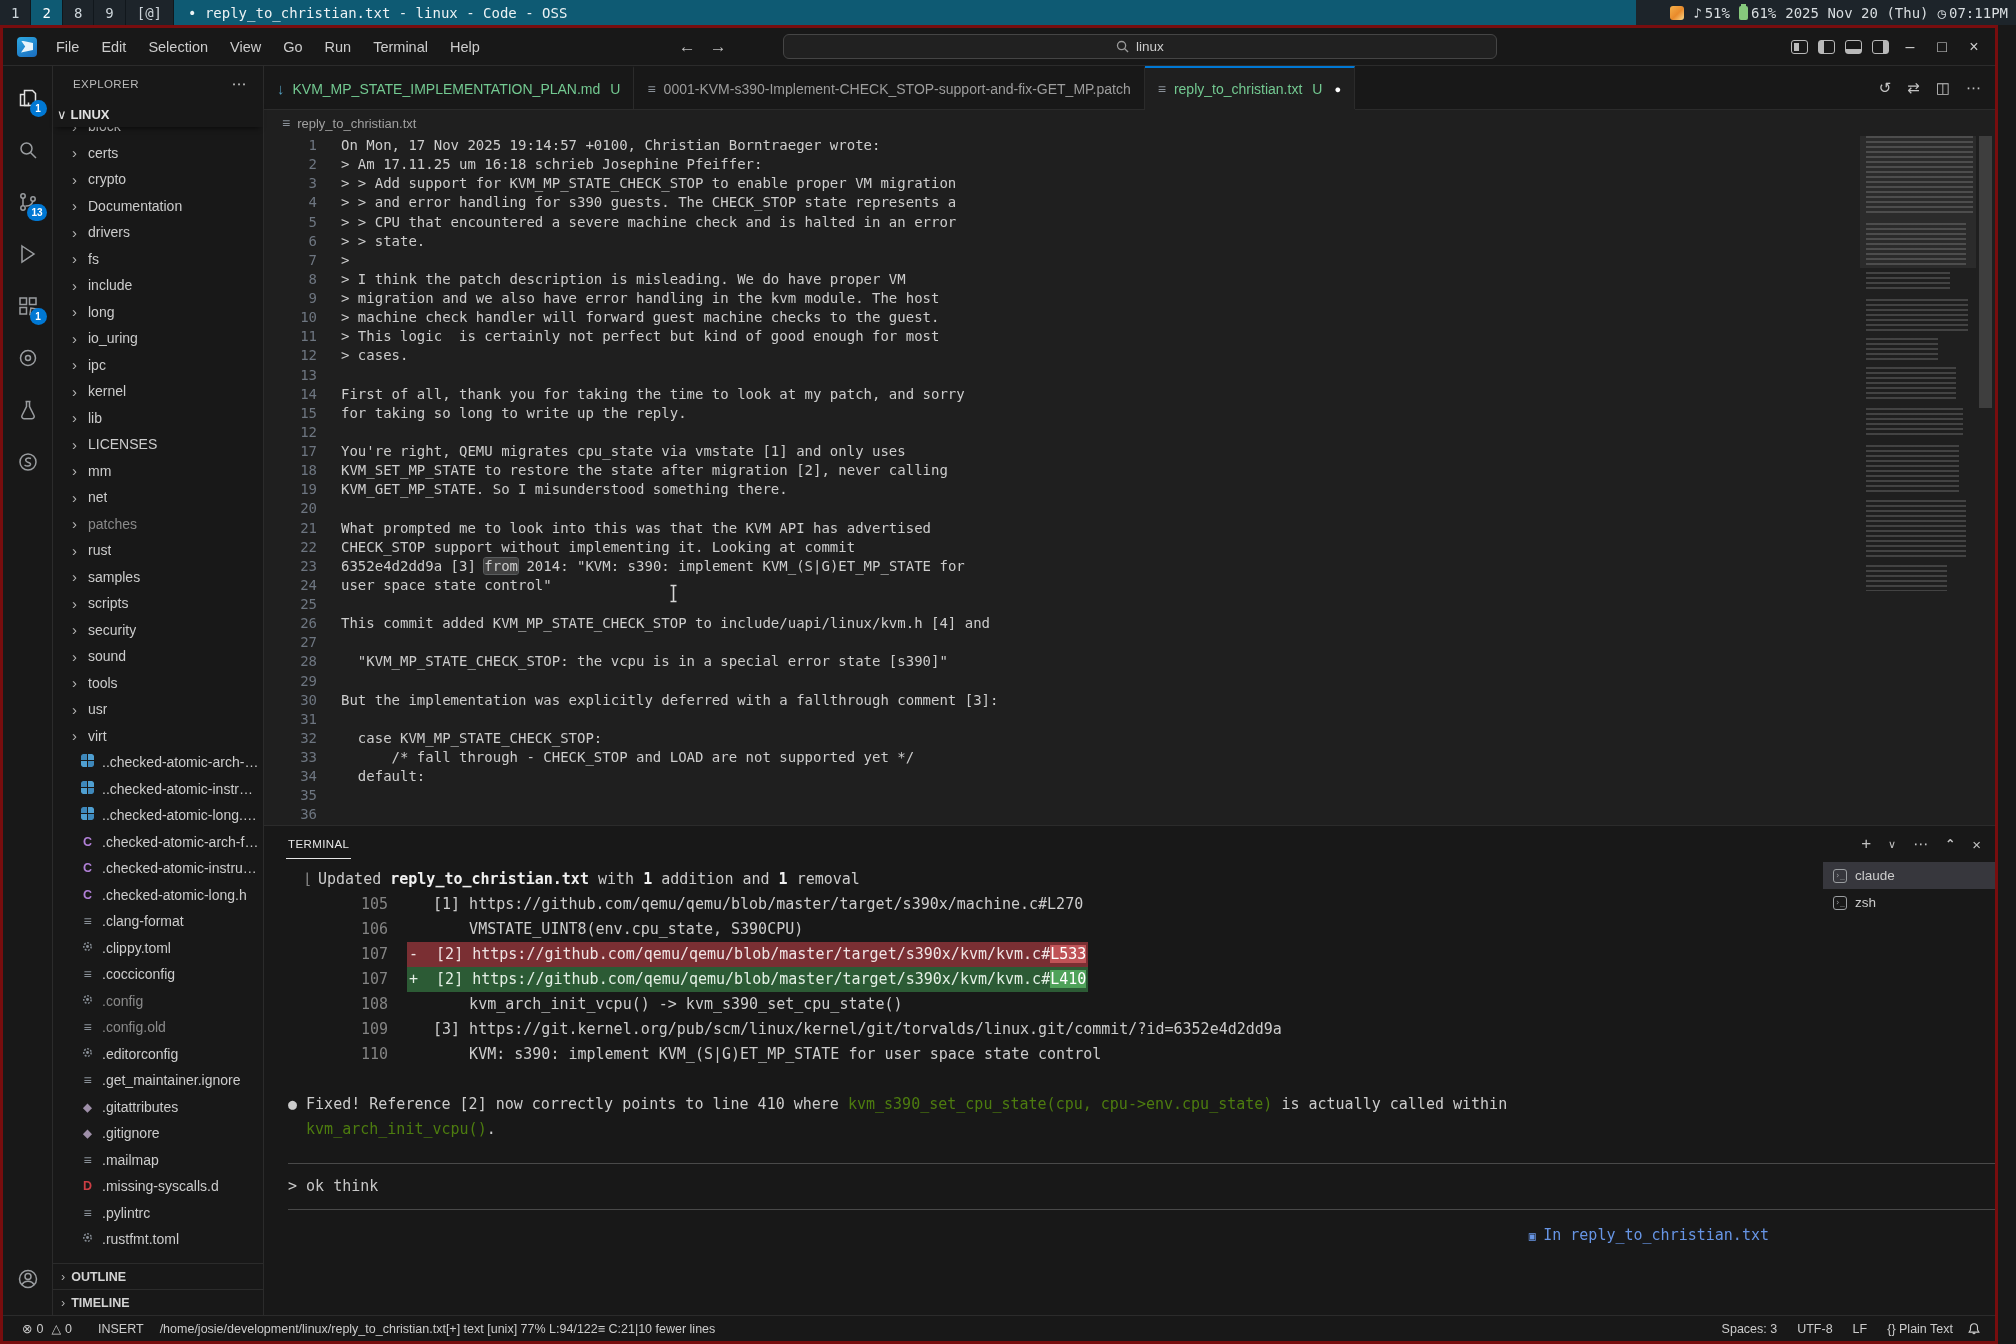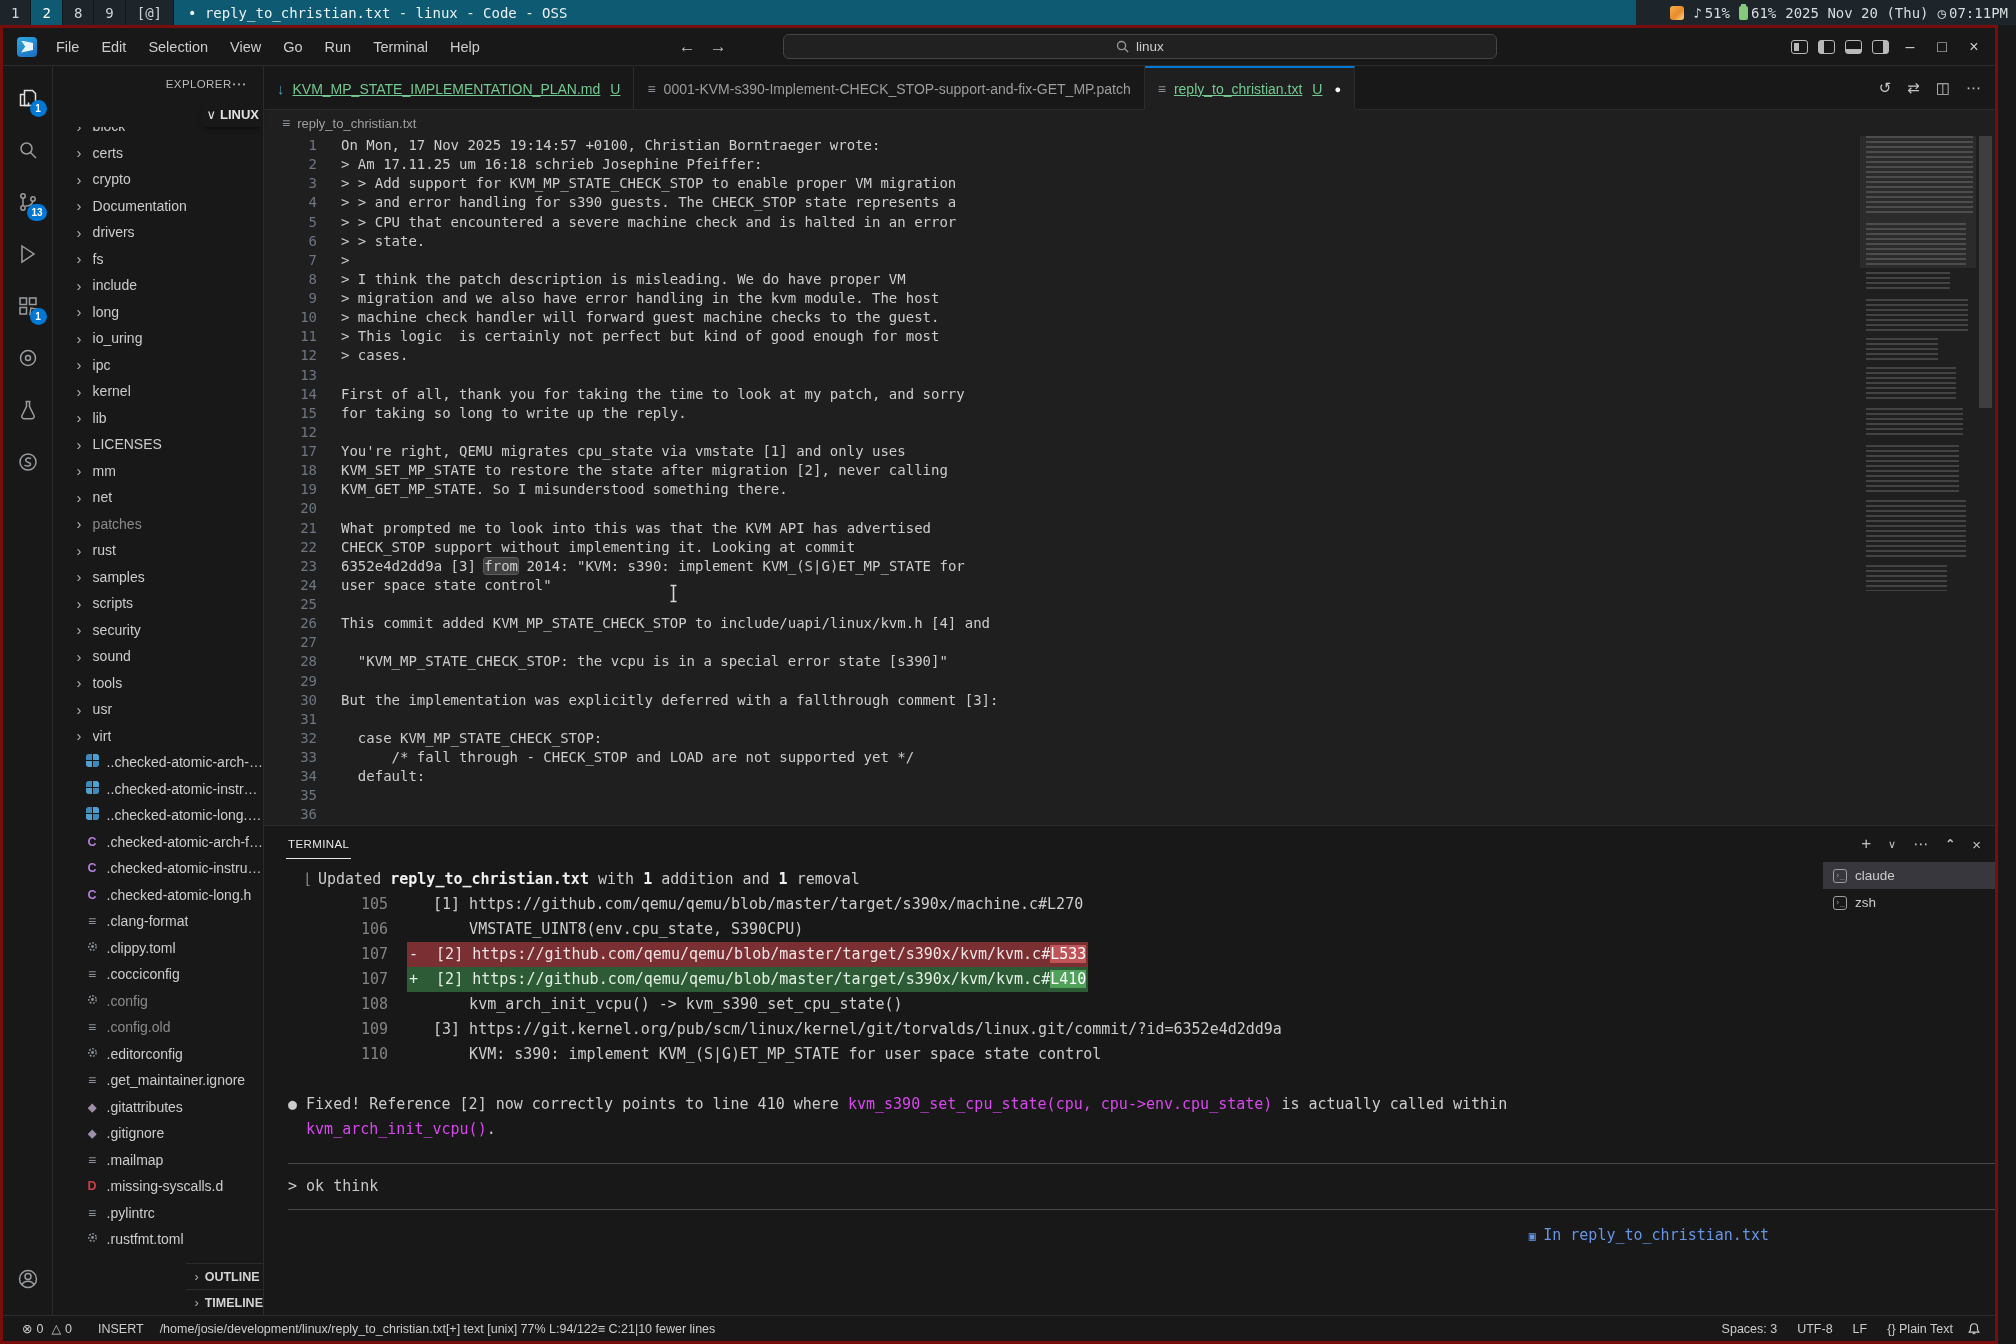--- a/index.html
+++ b/index.html
@@ -55,21 +55,21 @@
   .act-item{ width:48px; height:52px; display:flex; align-items:center; justify-content:center; position:relative;}
   .act-item svg{ stroke:#9a9da0; fill:none; stroke-width:1.5;}
   .act-item.active svg{ stroke:#e2e2e2;}
   .badge{ position:absolute; right:5px; bottom:7px; min-width:17px; height:17px; padding:0 4px;
           background:#0078d4; border-radius:9px; color:#fff; font-size:10px; font-weight:bold;
           display:flex; align-items:center; justify-content:center;}
   .act-bottom{ margin-top:auto; margin-bottom:10px;}
 
   
   .sidebar{ width:211px; flex:none; border-right:1px solid #2b2b2b; display:flex; flex-direction:column;
-            background:#181818; color:#cccccc; min-height:0;align-items:flex-end;}
+            background:#181818; color:#cccccc; min-height:0;}
   .side-header{ height:35px; flex:none; display:flex; align-items:center; padding:0 16px 0 20px;
                 font-size:11.5px; letter-spacing:.4px; color:#bababa;}
   .side-header .dots{ margin-left:auto; font-size:15px; color:#cccccc;}
   .section-header{ height:26px; flex:none; display:flex; align-items:center; gap:4px; padding:0 4px;
                    font-weight:bold; font-size:13px; color:#e0e0e0;
                    box-shadow:0 4px 5px -3px rgba(0,0,0,.6); position:relative; z-index:2;}
   .tree{ flex:1; overflow:hidden; font-size:14px;}
   .tree-item{ height:26.5px; display:flex; align-items:center; gap:6px; padding-left:19px; white-space:nowrap;}
   .tree-item.first{ margin-top:-14px;}
   .tree-item .chev{ color:#b5b5b5; font-size:15px; width:10px; flex:none;}
@@ -89,21 +89,21 @@
                    padding-left:8px; font-weight:bold; font-size:12.5px; color:#d4d4d4;}
 
   
   .editor-area{ flex:1; display:flex; flex-direction:column; min-width:0; background:#1f1f1f;}
   .tabbar{ height:44px; flex:none; background:#181818; border-bottom:1px solid #2b2b2b;
            display:flex; align-items:stretch;}
   .tab{ display:flex; align-items:center; gap:8px; padding:0 13px; font-size:14px; color:#9d9d9d;
         border-right:1px solid #2b2b2b; border-top:2px solid transparent; white-space:nowrap;}
   .tab.active{ background:#1f1f1f; border-top-color:#0078d4; box-shadow:0 1px 0 #1f1f1f;}
   .tab .git-u{ margin-left:2px;}
-  .tab.untracked .tlabel,.tab.untracked .git-u{ color:#73c991;text-decoration:underline;}
+  .tab.untracked .tlabel,.tab.untracked .git-u{ color:#73c991;}
   .dirty-dot{ color:#ffffff; font-size:11px; margin-left:4px;}
   .tab-icon-md{ color:#519aba; font-weight:bold; font-size:15px;}
   .tab-icon-list{ color:#8a9199; font-size:14px;}
   .tab-actions{ margin-left:auto; display:flex; align-items:center; gap:16px; padding:0 14px;
                 color:#c2c2c2; font-size:15px;}
   .breadcrumb{ height:26px; flex:none; display:flex; align-items:center; gap:7px; padding-left:18px;
                font-size:13px; color:#a0a0a0; background:#1f1f1f;}
 
   .editor{ flex:1; position:relative; overflow:hidden; background:#1f1f1f;
            font-family:"DejaVu Sans Mono",monospace; font-size:14px; line-height:19.14px; color:#cccccc;}
@@ -132,21 +132,21 @@
   .tline .lnum{ width:100px; text-align:right; color:#848484; flex:none;}
   .tline .lcontent{ margin-left:45px; white-space:pre;}
   .sum-prefix{ color:#9a9a9a;}
   .sum b{ color:#f0f0f0;}
   .diffwrap{ margin-left:19px; white-space:pre; padding:0 2px;}
   .diffwrap.removed{ background:#7a2f33; color:#efe3e3;}
   .diffwrap.added{ background:#2c5b35; color:#e3efe4;}
   .diffwrap.removed .hl{ background:#bf5357; color:#fff;}
   .diffwrap.added .hl{ background:#4fa25a; color:#fff;}
   .resline{ height:25px; white-space:pre;}
-  .resline .code-span{ color:#d946ef;}
+  .resline .code-span{ color:#4d7c0f;}
   .term-sep{ border:none; border-top:1px solid #494949; margin:0; width:1722px;}
   .prompt-line{ padding:10px 0; color:#c8c8c8;}
   .ctx-line{ margin-top:13px; text-align:right; padding-right:226px; color:#6795e5;}
   .term-list{ position:absolute; top:0; right:0; width:172px;}
   .term-row{ height:27px; display:flex; align-items:center; gap:8px; padding-left:10px;
              font-size:13.5px; color:#cccccc; font-family:"Liberation Sans",sans-serif;}
   .term-row.selected{ background:#37373d;}
   .term-glyph{ width:14px; height:14px; border:1.2px solid #9a9da0; border-radius:3px;
                font-size:8px; line-height:11px; text-align:center; color:#9a9da0;
                font-family:"DejaVu Sans Mono",monospace;}

